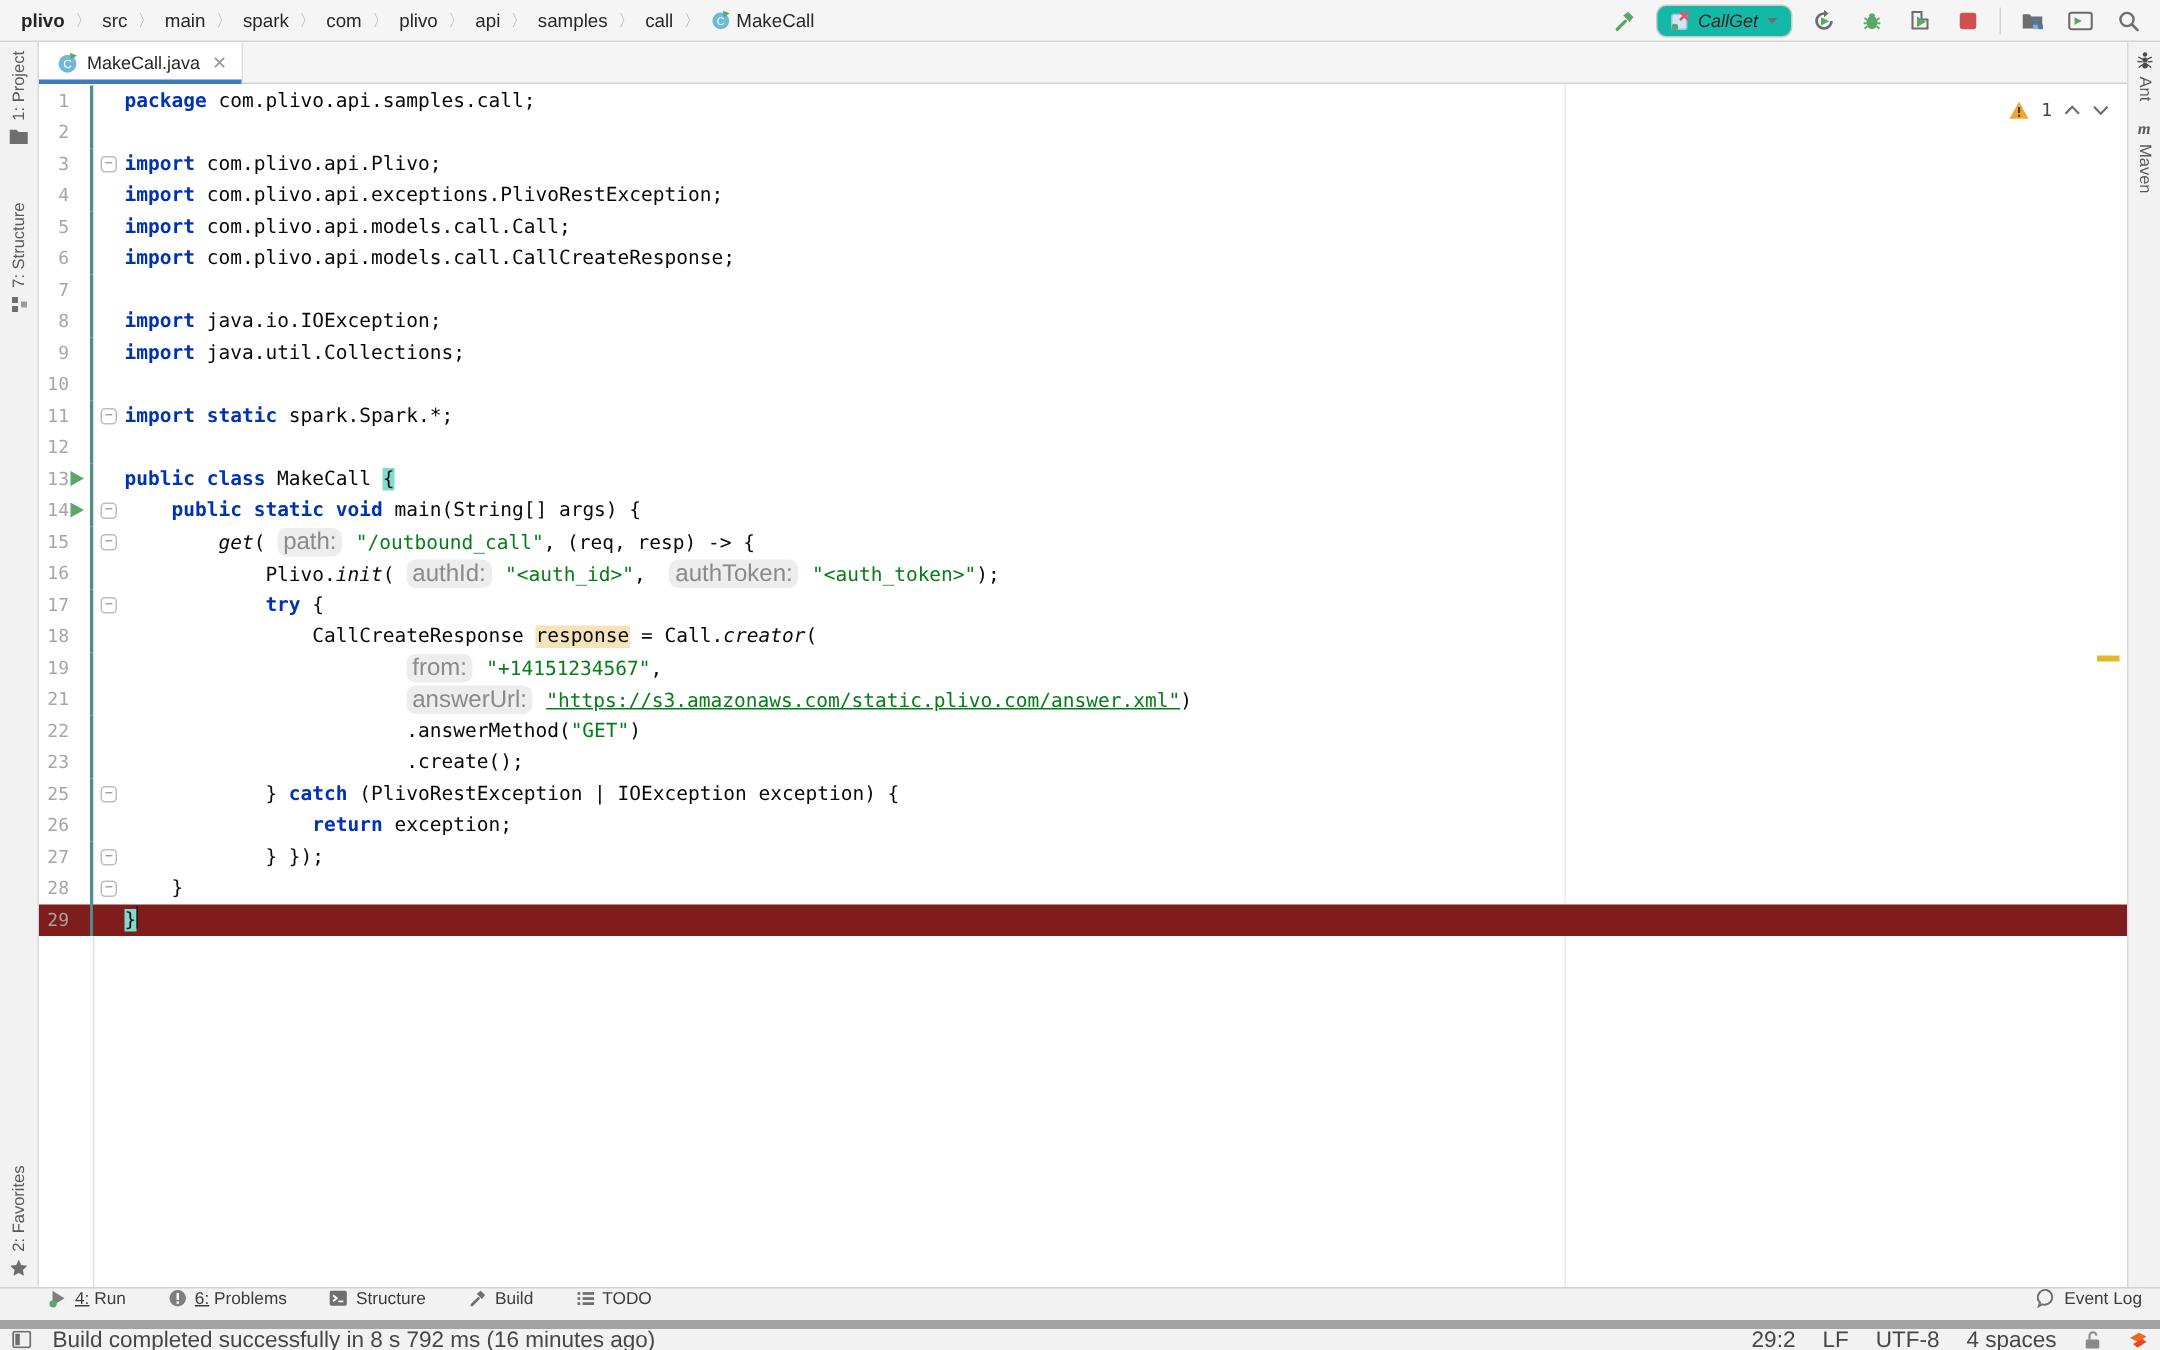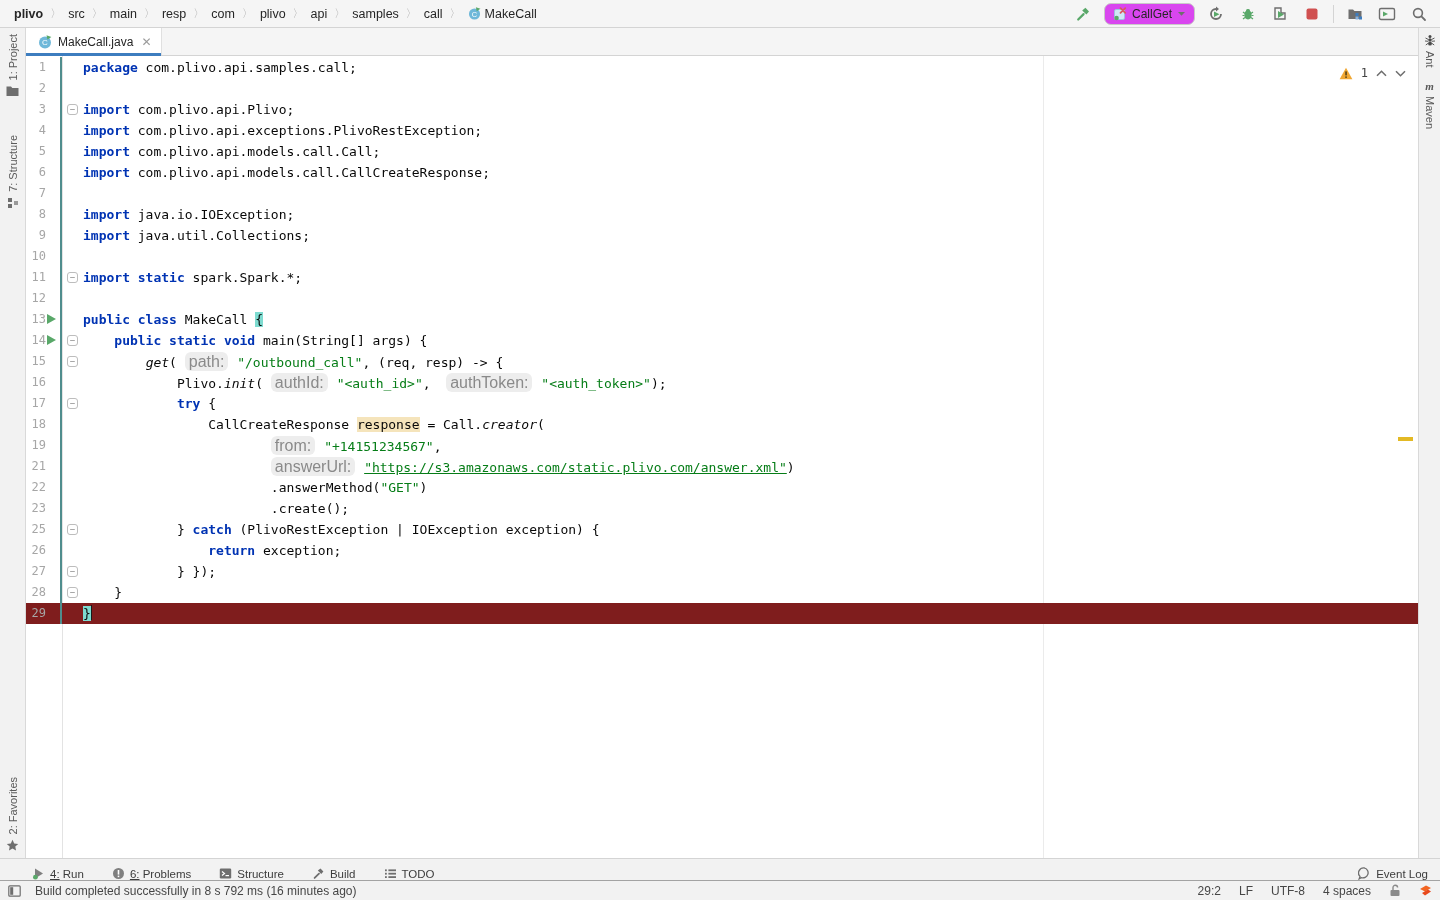--- a/index.html
+++ b/index.html
@@ -9,21 +9,21 @@
   #app { position:relative; width:1440px; height:900px; display:flex; flex-direction:column; }
 
   
   .navbar { height:28px; background:#f5f5f5; border-bottom:1px solid #d4d4d4; display:flex; align-items:center; padding:0 10px; font-size:12.5px; }
   .crumbs { display:flex; align-items:center; gap:2px; flex:1; min-width:0; }
   .crumb { display:flex; align-items:center; gap:4px; padding:2px 4px; border-radius:3px; color:#262626; white-space:nowrap; }
   .crumb.bold { font-weight:bold; }
   .crumb-sep { color:#b0b0b0; font-size:11px; padding:0 1px; }
   .nav-tools { display:flex; align-items:center; gap:10px; }
   .tool-btn { width:22px; height:22px; display:flex; align-items:center; justify-content:center; border-radius:3px; }
-  .run-combo { display:flex; align-items:center; gap:5px; border:1px solid #c9c9c9; border-radius:7px; background:#d946ef; height:22px; padding:0 8px; font-size:12px; color:#262626; }
+  .run-combo { display:flex; align-items:center; gap:5px; border:1px solid #c9c9c9; border-radius:7px; background:#14b8a6; height:22px; padding:0 8px; font-size:12px; color:#262626;font-style:italic; }
   .vsep { width:1px; height:18px; background:#d4d4d4; }
 
   
   .mid { flex:1; display:flex; min-height:0; }
   .stripe { width:26px; background:#f2f2f2; display:flex; flex-direction:column; align-items:center; font-size:11px; color:#5a5a5a; }
   .stripe.left { border-right:1px solid #d9d9d9; }
   .stripe.right { width:22px; border-left:1px solid #d9d9d9; }
   .stripe-item { display:flex; flex-direction:column; align-items:center; gap:5px; padding:6px 0; cursor:default; }
   .stripe-text-up { writing-mode:vertical-rl; transform:rotate(180deg); }
   .stripe-text-down { writing-mode:vertical-rl; }
@@ -58,26 +58,26 @@
   .code .m { font-style:italic; }
   .code .hl { background:#f5e4bb; }
   .code .b { background:#7edbd0; }
   .code .h { font-family:"Liberation Sans",sans-serif; font-size:16px; color:#8a8a8a; background:#ededed; border-radius:6px; padding:1px 4px; margin-right:1px; }
   .caret { display:inline-block; width:1px; height:15px; background:#1a1a1a; vertical-align:-2px; }
 
   .inspect { position:absolute; top:6px; right:10px; display:flex; align-items:center; gap:8px; font-size:12px; color:#454545; background:rgba(255,255,255,.9); padding:1px 2px; }
   .stripe-mark { position:absolute; right:5px; top:381px; width:15px; height:4px; background:#e3b924; }
 
   
-  .toolbar-bottom { height:22px; background:#f2f2f2; border-top:1px solid #d4d4d4; display:flex; align-items:flex-end; font-size:11.5px; color:#3c3c3c; padding:0 12px 0 32px; }
+  .toolbar-bottom { height:22px; background:#f2f2f2; border-top:1px solid #d4d4d4; display:flex; align-items:flex-start; font-size:11.5px; color:#3c3c3c; padding:0 12px 0 32px; }
   .bitem { display:flex; align-items:center; gap:5px; margin-right:28px; cursor:pointer; }
   .bitem .lbl.mn::first-letter { text-decoration:underline; }
   .eventlog { margin-left:auto; display:flex; align-items:center; gap:5px; cursor:pointer; }
 
-  .statusbar { height:20px; background:#f2f2f2; border-top:1px solid #a3a3a3; display:flex; align-items:center; font-size:12px; color:#464646; padding:0 8px; }
+  .statusbar { height:20px; background:#f2f2f2; border-top:6px solid #a3a3a3; display:flex; align-items:center; font-size:15px; color:#464646; padding:0 8px; }
   .sb-left { display:flex; align-items:center; gap:14px; flex:1; }
   .sb-right { display:flex; align-items:center; gap:18px; }
   .sb-cell { cursor:pointer; }
   svg { display:block; }
 </style>
 </head>
 <body>
 
 <div id="app">
 
@@ -89,21 +89,21 @@
         <span class="crumb-sep">〉</span>
         <span class="crumb">
           <span>src</span>
         </span>
         <span class="crumb-sep">〉</span>
         <span class="crumb">
           <span>main</span>
         </span>
         <span class="crumb-sep">〉</span>
         <span class="crumb">
-          <span>resp</span>
+          <span>spark</span>
         </span>
         <span class="crumb-sep">〉</span>
         <span class="crumb">
           <span>com</span>
         </span>
         <span class="crumb-sep">〉</span>
         <span class="crumb">
           <span>plivo</span>
         </span>
         <span class="crumb-sep">〉</span>

